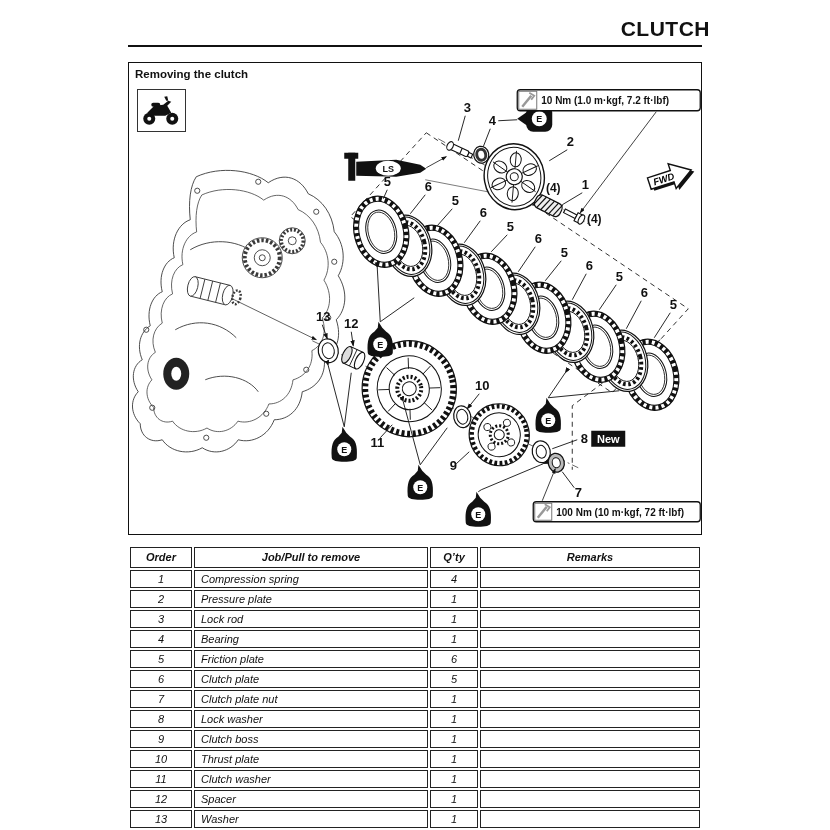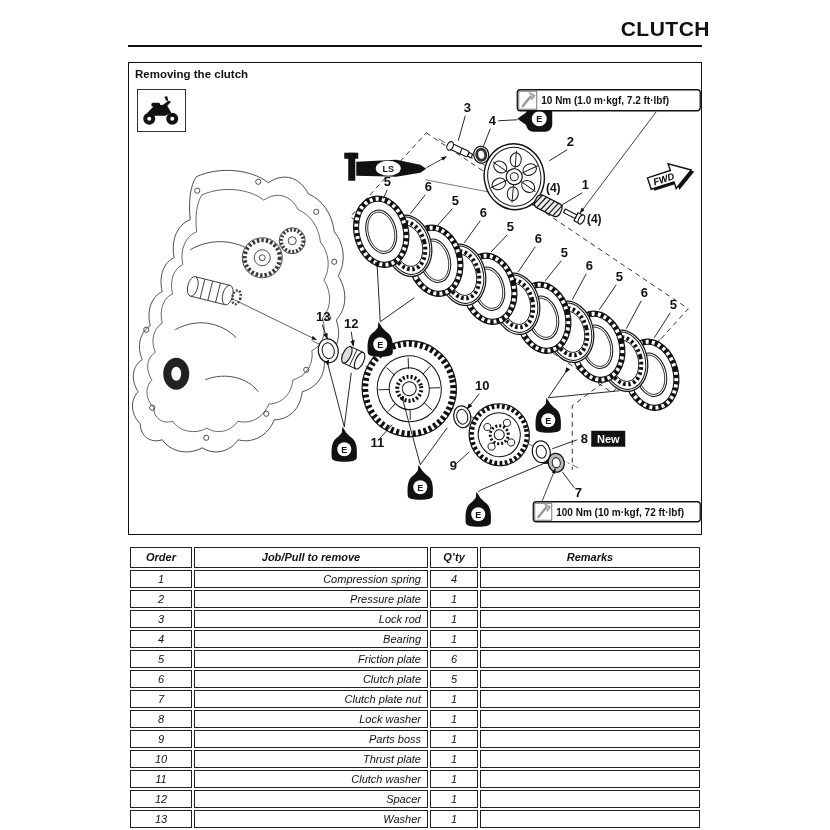--- a/index.html
+++ b/index.html
@@ -17,21 +17,21 @@
   text.callout{font-size:13px;font-weight:bold;fill:#111;}
   text.qty{font-size:12px;font-weight:bold;fill:#111;}
   text.torque{font-size:10px;font-weight:bold;fill:#111;}
   text.sym{font-size:9px;font-weight:bold;fill:#111;text-anchor:middle;}
   #parts-table{position:absolute;left:128px;top:545px;width:574px;
                border-collapse:separate;border-spacing:2px 2px;table-layout:fixed;font-style:italic;}
   #parts-table th,#parts-table td{border:1px solid #222;font-size:11px;line-height:14px;
                padding:1px 6px;height:14px;overflow:hidden;white-space:nowrap;background:#fff;}
   #parts-table th{font-weight:bold;text-align:center;height:17px;line-height:17px;}
   #parts-table td:nth-child(1),#parts-table td:nth-child(3){text-align:center;}
-  #parts-table td:nth-child(2){text-align:right;}
+  #parts-table td:nth-child(2){text-align:left;}
   col.c-order{width:62px;} col.c-job{width:234px;} col.c-qty{width:48px;} col.c-rem{width:auto;}
 </style>
 </head>
 <body>
 
 <div id="page">
 
   <div id="doc-title">CLUTCH</div>
   <div id="title-rule"></div>
 
@@ -422,21 +422,21 @@
           <td></td>
         </tr>
         <tr>
           <td>8</td>
           <td>Lock washer</td>
           <td>1</td>
           <td></td>
         </tr>
         <tr>
           <td>9</td>
-          <td>Parts boss</td>
+          <td>Clutch boss</td>
           <td>1</td>
           <td></td>
         </tr>
         <tr>
           <td>10</td>
           <td>Thrust plate</td>
           <td>1</td>
           <td></td>
         </tr>
         <tr>

